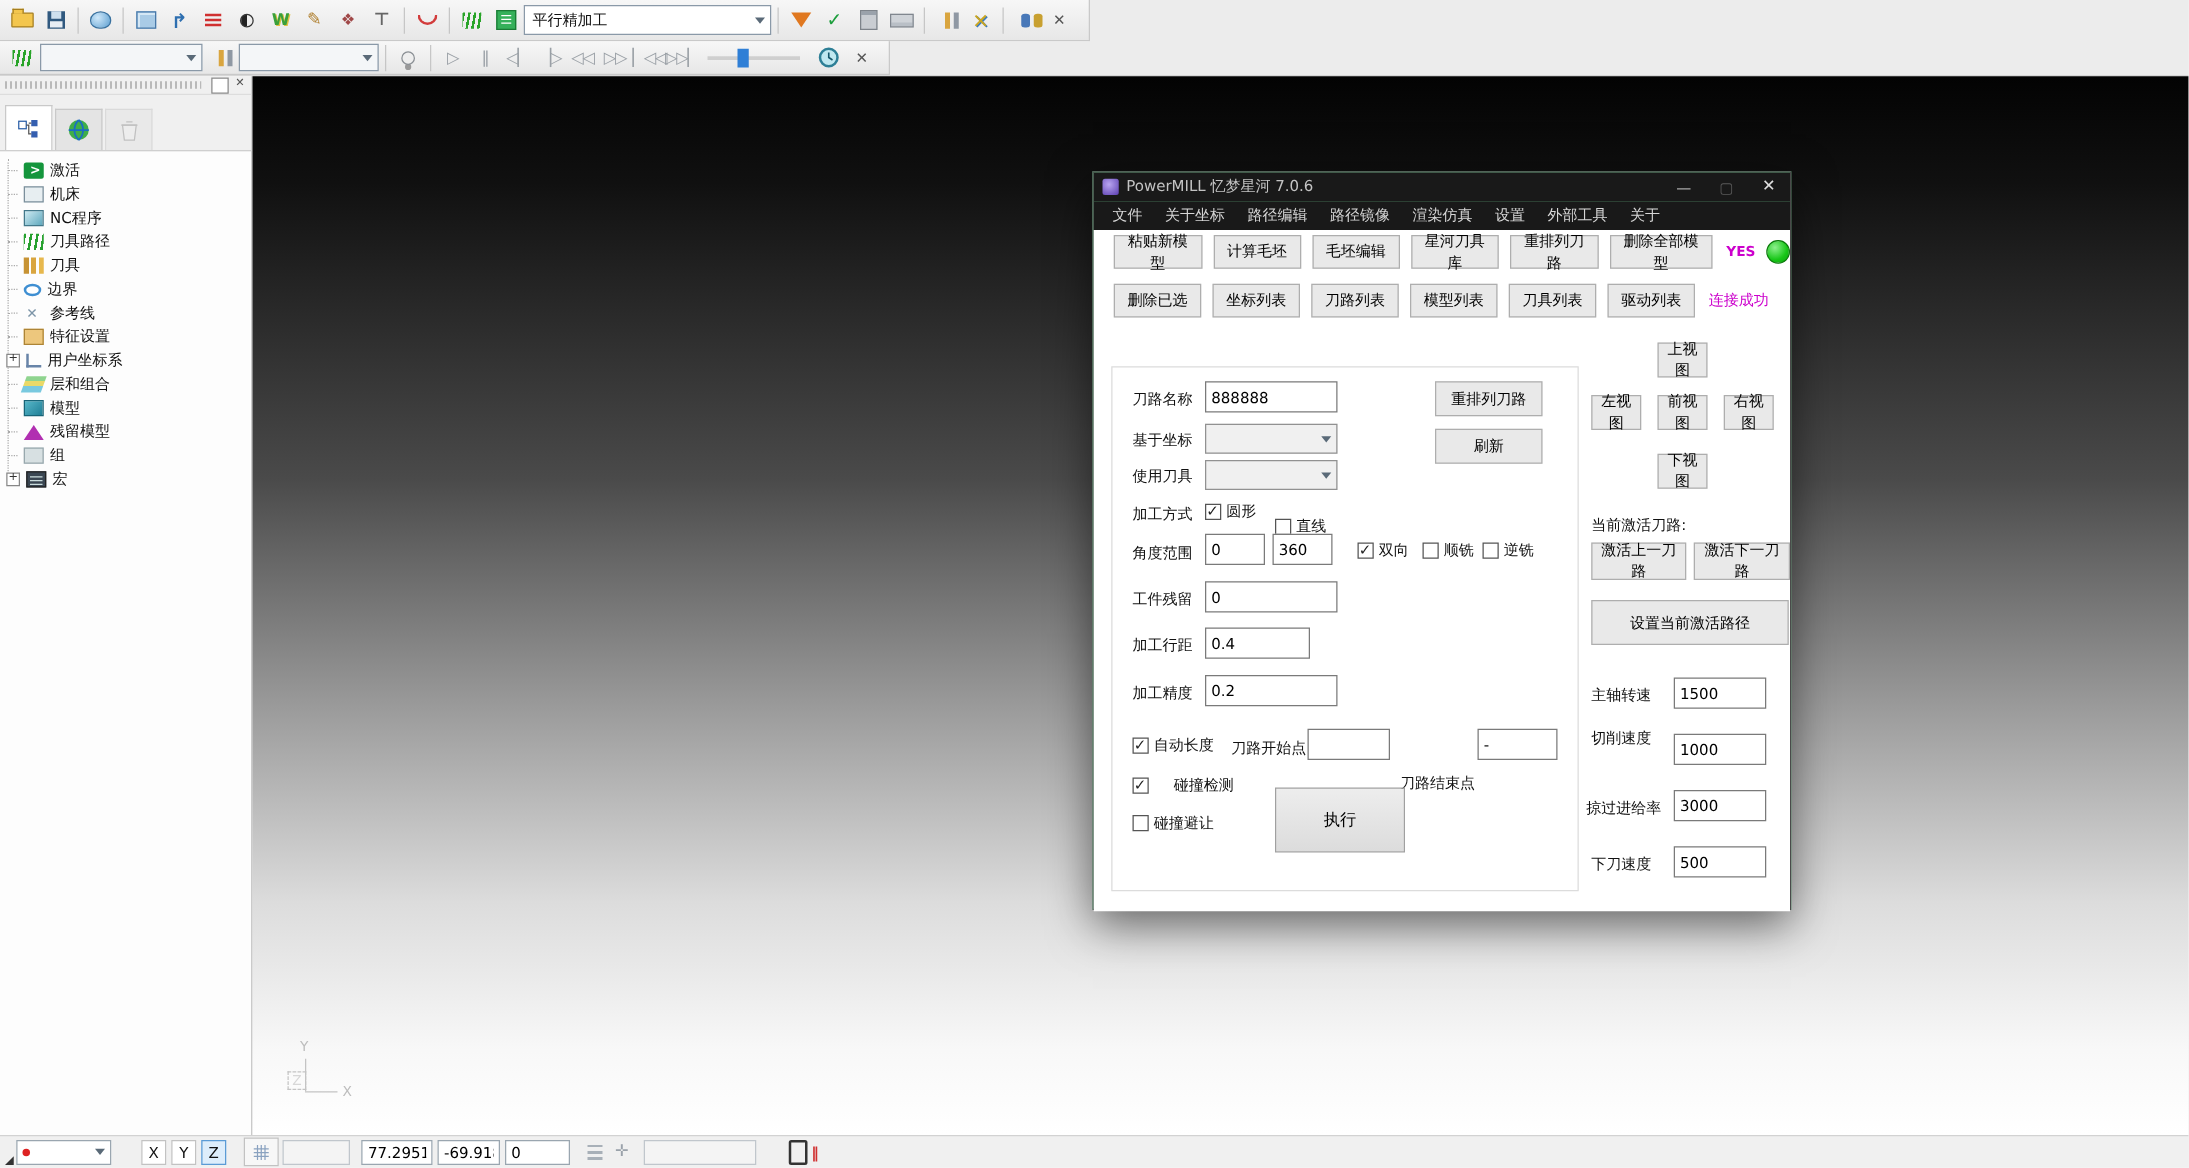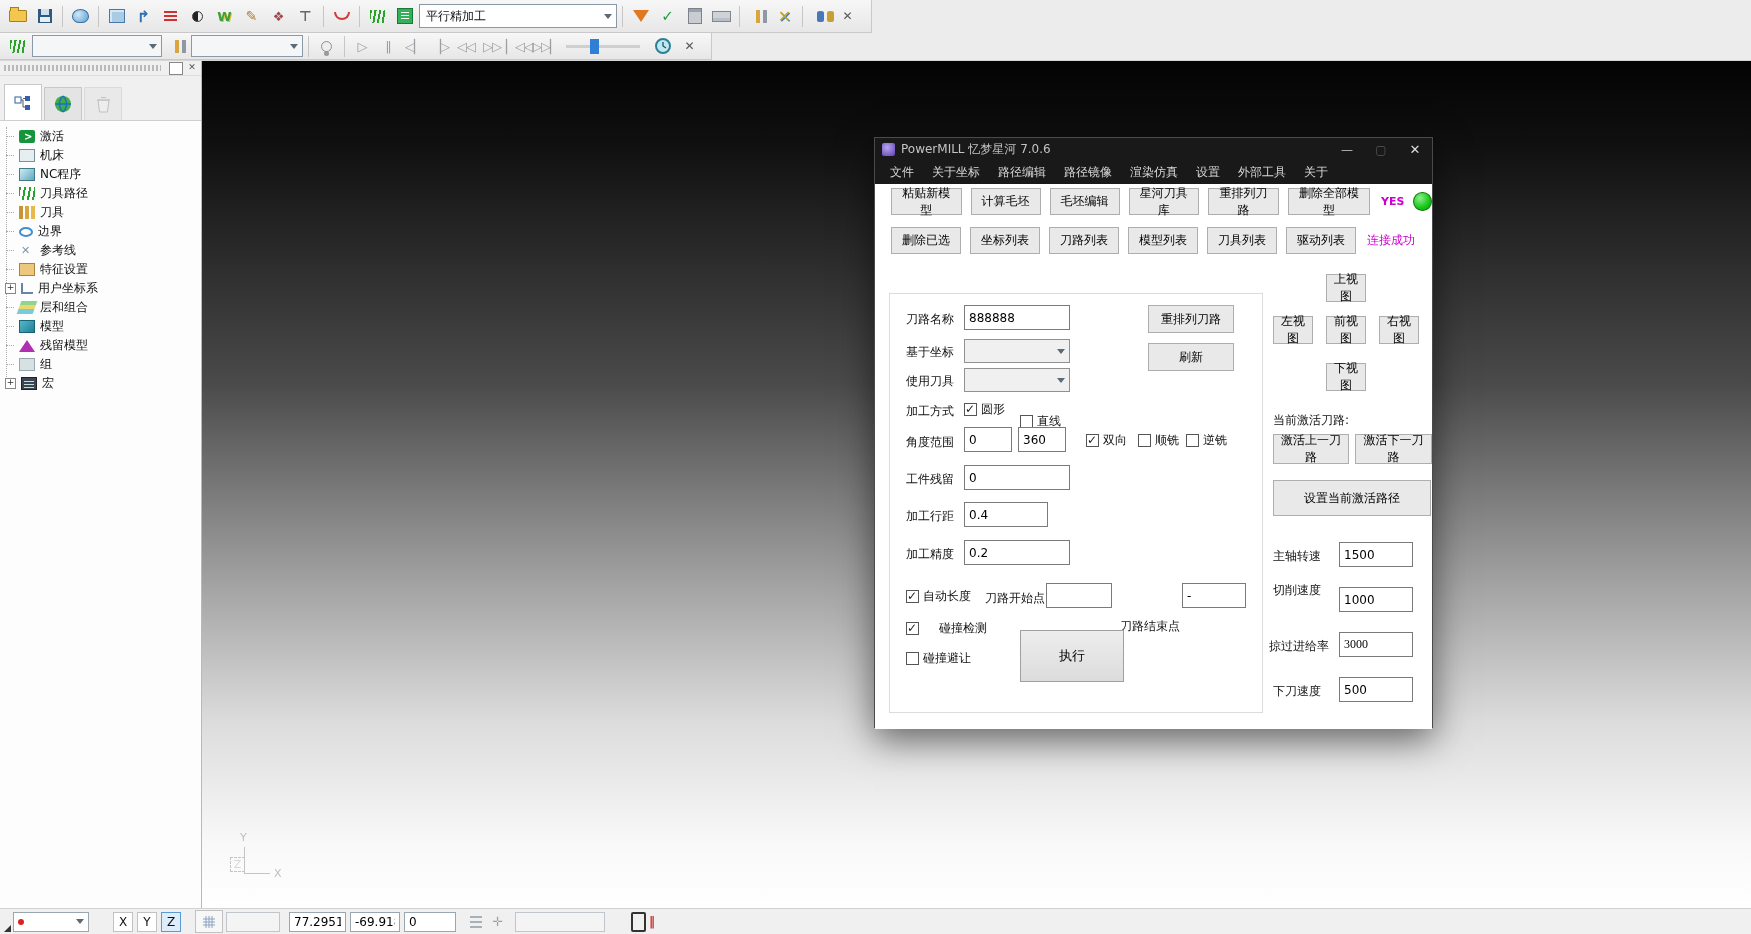--- a/index.html
+++ b/index.html
@@ -488,21 +488,21 @@
       <span class="fl" style="left:398px;top:228px;">当前激活刀路:</span>
       <button class="wbtn" style="left:398px;top:250px;width:76px;">激活上一刀路</button>
       <button class="wbtn" style="left:480px;top:250px;width:77px;">激活下一刀路</button>
       <button class="wbtn" style="left:398px;top:296px;width:158px;height:36px;">设置当前激活路径</button>
 
       <span class="fl" style="left:398px;top:364px;">主轴转速</span>
       <input class="fin" style="left: 464px; top: 358px; width: 74px;" value="1500">
       <span class="fl" style="left:398px;top:398px;">切削速度</span>
       <input class="fin" style="left: 464px; top: 403px; width: 74px;" value="1000">
       <span class="fl" style="left:394px;top:454px;">掠过进给率</span>
-      <input class="fin" style="left: 464px; top: 448px; width: 74px; font-family: Liberation Serif, serif;" value="3000">
+      <input class="fin" style="left: 464px; top: 448px; width: 74px;" value="3000">
       <span class="fl" style="left:398px;top:499px;">下刀速度</span>
       <input class="fin" style="left: 464px; top: 493px; width: 74px;" value="500">
     </div>
   </div>
 
   <div class="statusbar">
     <span class="corner"></span>
     <div class="sb-combo">
       <span class="dot"></span>
       <span class="chev" style="margin-left:auto;width:16px;display:flex;justify-content:center;"></span>

